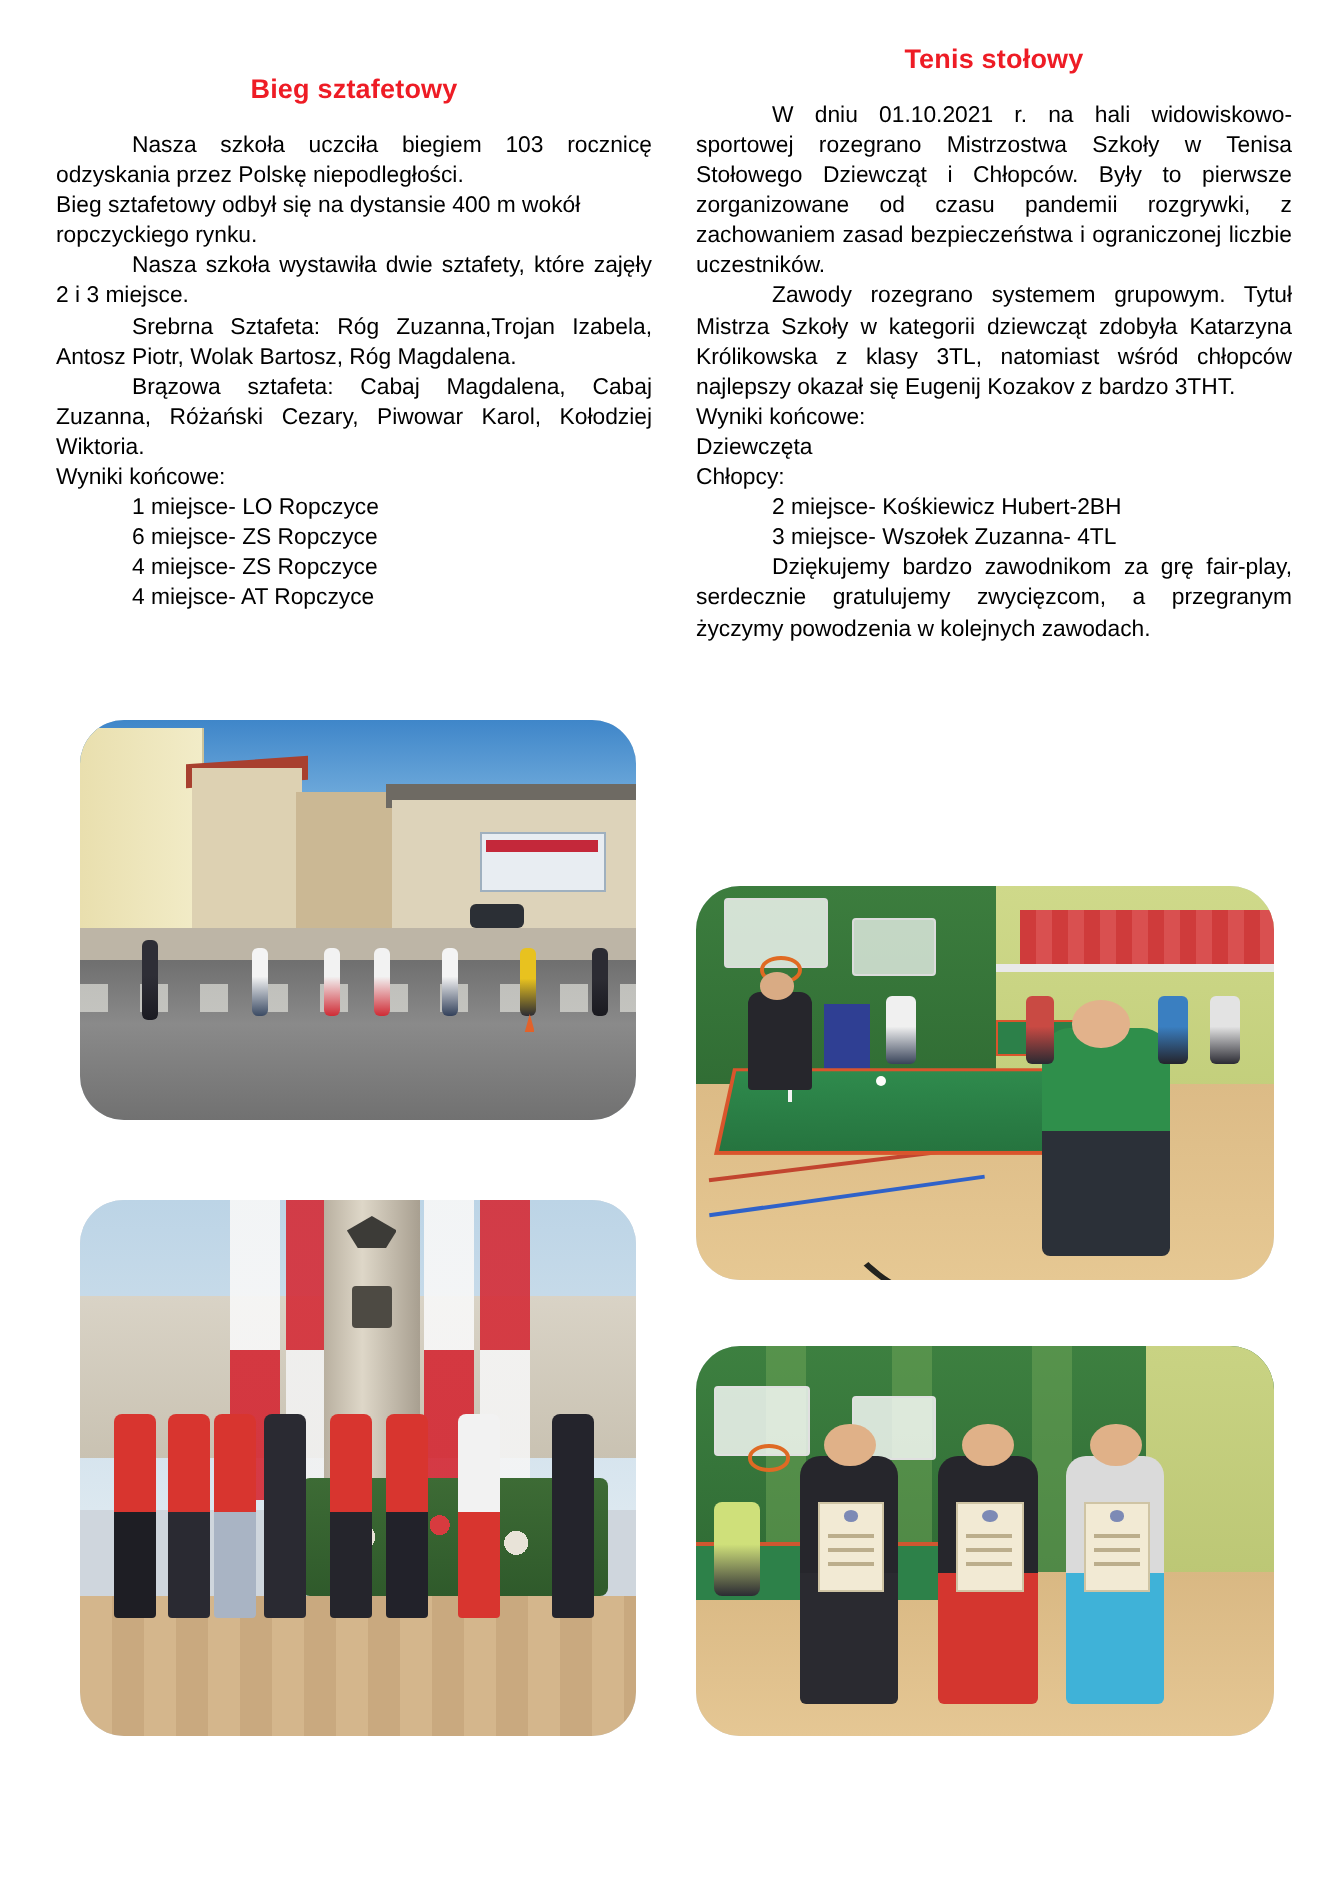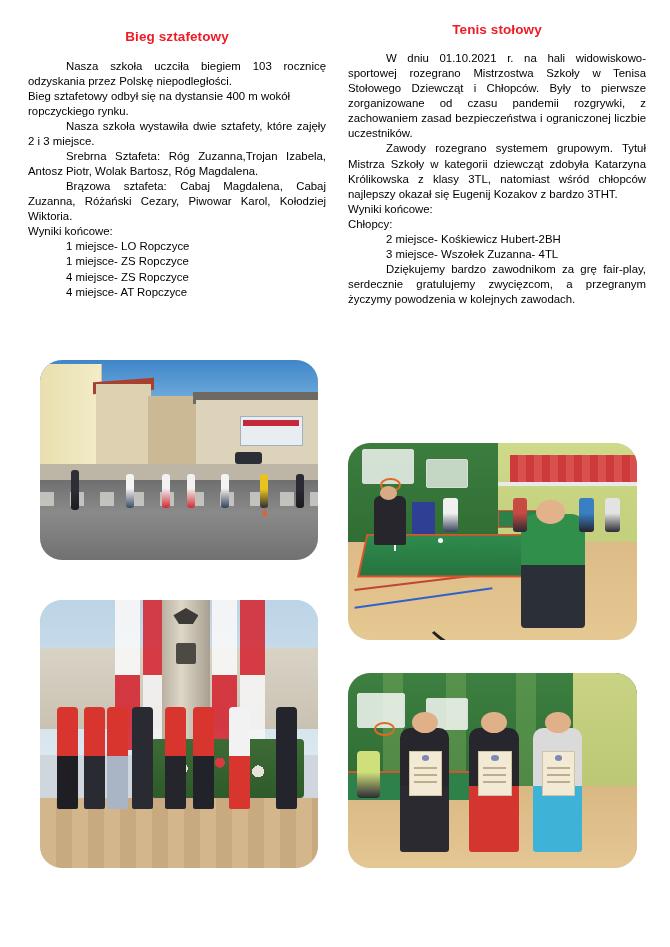--- a/index.html
+++ b/index.html
@@ -379,38 +379,39 @@
       </p>
 
       <p class="body-text indent">
         <span>Brązowa sztafeta: </span><b>Cabaj Magdalena, Cabaj Zuzanna, Różański Cezary, Piwowar Karol, Kołodziej Wiktoria</b><span>.</span>
       </p>
 
       <p class="label-line">Wyniki końcowe:</p>
 
       <ul class="results">
         <li>1 miejsce- LO Ropczyce</li>
-        <li>1 miejsce- ZS Ropczyce</li>
+        <li>6 miejsce- ZS Ropczyce</li>
         <li>4 miejsce- ZS Ropczyce</li>
         <li>4 miejsce- AT Ropczyce</li>
       </ul>
     </div>
 
     <div class="col">
 
       <h1 class="section-title">Tenis stołowy</h1>
 
       <p class="body-text indent">W dniu 01.10.2021 r. na hali widowiskowo-sportowej rozegrano Mistrzostwa Szkoły w Tenisa Stołowego Dziewcząt i Chłopców. Były to pierwsze zorganizowane od czasu pandemii rozgrywki, z zachowaniem zasad bezpieczeństwa i ograniczonej liczbie uczestników.</p>
 
       <p class="body-text indent">
         <span>Zawody rozegrano systemem grupowym. Tytuł Mistrza Szkoły w kategorii dziewcząt zdobyła </span><b>Katarzyna Królikowska</b><span> z klasy 3TL, natomiast wśród chłopców najlepszy okazał się </span><b>Eugenij Kozakov</b><span> z bardzo 3THT.</span>
       </p>
 
       <p class="label-line gap-m">Wyniki końcowe:</p>
 
+      <p class="label-line">Dziewczęta</p>
 
 
       <p class="label-line">Chłopcy:</p>
 
       <ul class="results">
         <li><span>2 miejsce- </span><b>Kośkiewicz Hubert</b><span>-2BH</span></li>
         <li><span>3 miejsce- </span><b>Wszołek Zuzanna</b><span>- 4TL</span></li>
       </ul>
 
       <p class="body-text indent gap-m">Dziękujemy bardzo zawodnikom za grę fair-play, serdecznie gratulujemy zwycięzcom, a przegranym życzymy powodzenia w kolejnych zawodach.</p>

